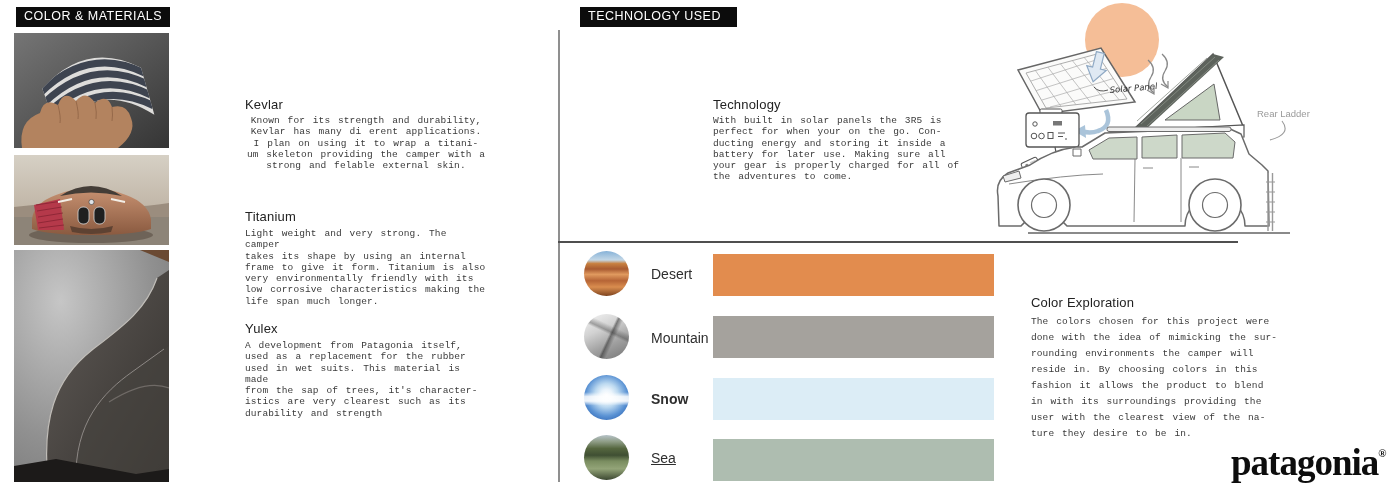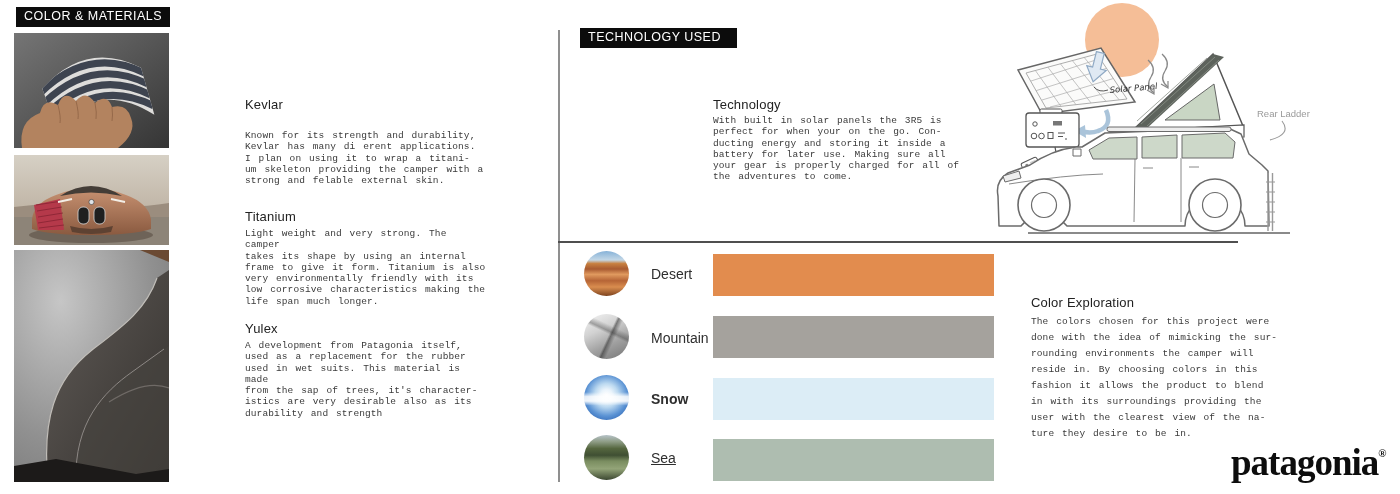--- a/index.html
+++ b/index.html
@@ -123,46 +123,46 @@
       <path d="M34,232 C28,170 40,130 78,100 C108,77 132,60 143,28 L155,20 L155,232 Z" fill="url(#dark3)"></path>
       <path d="M34,232 C28,170 40,130 78,100 C108,77 132,60 143,28" stroke="#c0bdb8" stroke-width="1.2" fill="none"></path>
       <path d="M62,232 C60,172 90,142 118,122 L155,96 L155,232 Z" fill="#47433f" opacity="0.65"></path>
       <path d="M62,232 C60,172 90,142 118,122 L150,99" stroke="#8d8885" stroke-width="1" fill="none"></path>
       <path d="M95,152 C120,136 140,132 155,138" stroke="#6f6a66" stroke-width="1.2" fill="none"></path>
       <path d="M0,216 L42,209 L122,224 L155,219 L155,232 L0,232 Z" fill="#1c1a19"></path>
     </svg>
   </div>
 
   <div class="abs mat-heading" style="left:245px;top:97px;">Kevlar</div>
-  <div class="abs body-text" style="left:245px;top:130px;width:242px;">Known for its strength and durability,
+  <div class="abs body-text" style="left:245px;top:115px;width:242px;text-align:center;">Known for its strength and durability,
 Kevlar has many di erent applications.
 I plan on using it to wrap a titani-
 um skeleton providing the camper with a
 strong and felable external skin.</div>
 
   <div class="abs mat-heading" style="left:245px;top:209px;">Titanium</div>
   <div class="abs body-text" style="left:245px;top:228px;width:242px;">Light weight and very strong. The camper
 takes its shape by using an internal
 frame to give it form. Titanium is also
 very environmentally friendly with its
 low corrosive characteristics making the
 life span much longer.</div>
 
   <div class="abs mat-heading" style="left:245px;top:321px;">Yulex</div>
   <div class="abs body-text" style="left:245px;top:340px;width:242px;">A development from Patagonia itself,
 used as a replacement for the rubber
 used in wet suits. This material is made
 from the sap of trees, it's character-
-istics are very desirable also as its
+istics are very clearest such as its
 durability and strength</div>
 
   <div class="abs divider" style="left:558px;top:30px;width:1.5px;height:452px;"></div>
   <div class="abs" style="left:558px;top:241px;width:680px;height:1.5px;background:#4f4f4f;"></div>
 
-  <div class="abs tag-header" style="left:580px;top:7px;width:141px;margin-top:21px;">TECHNOLOGY USED</div>
+  <div class="abs tag-header" style="left:580px;top:7px;width:141px;">TECHNOLOGY USED</div>
 
   <div class="abs mat-heading" style="left:713px;top:97px;">Technology</div>
   <div class="abs body-text" style="left:713px;top:115px;width:252px;">With built in solar panels the 3R5 is
 perfect for when your on the go. Con-
 ducting energy and storing it inside a
 battery for later use. Making sure all
 your gear is properly charged for all of
 the adventures to come.</div>
 
   <div class="abs" style="left:985px;top:0px;width:415px;height:240px;">

